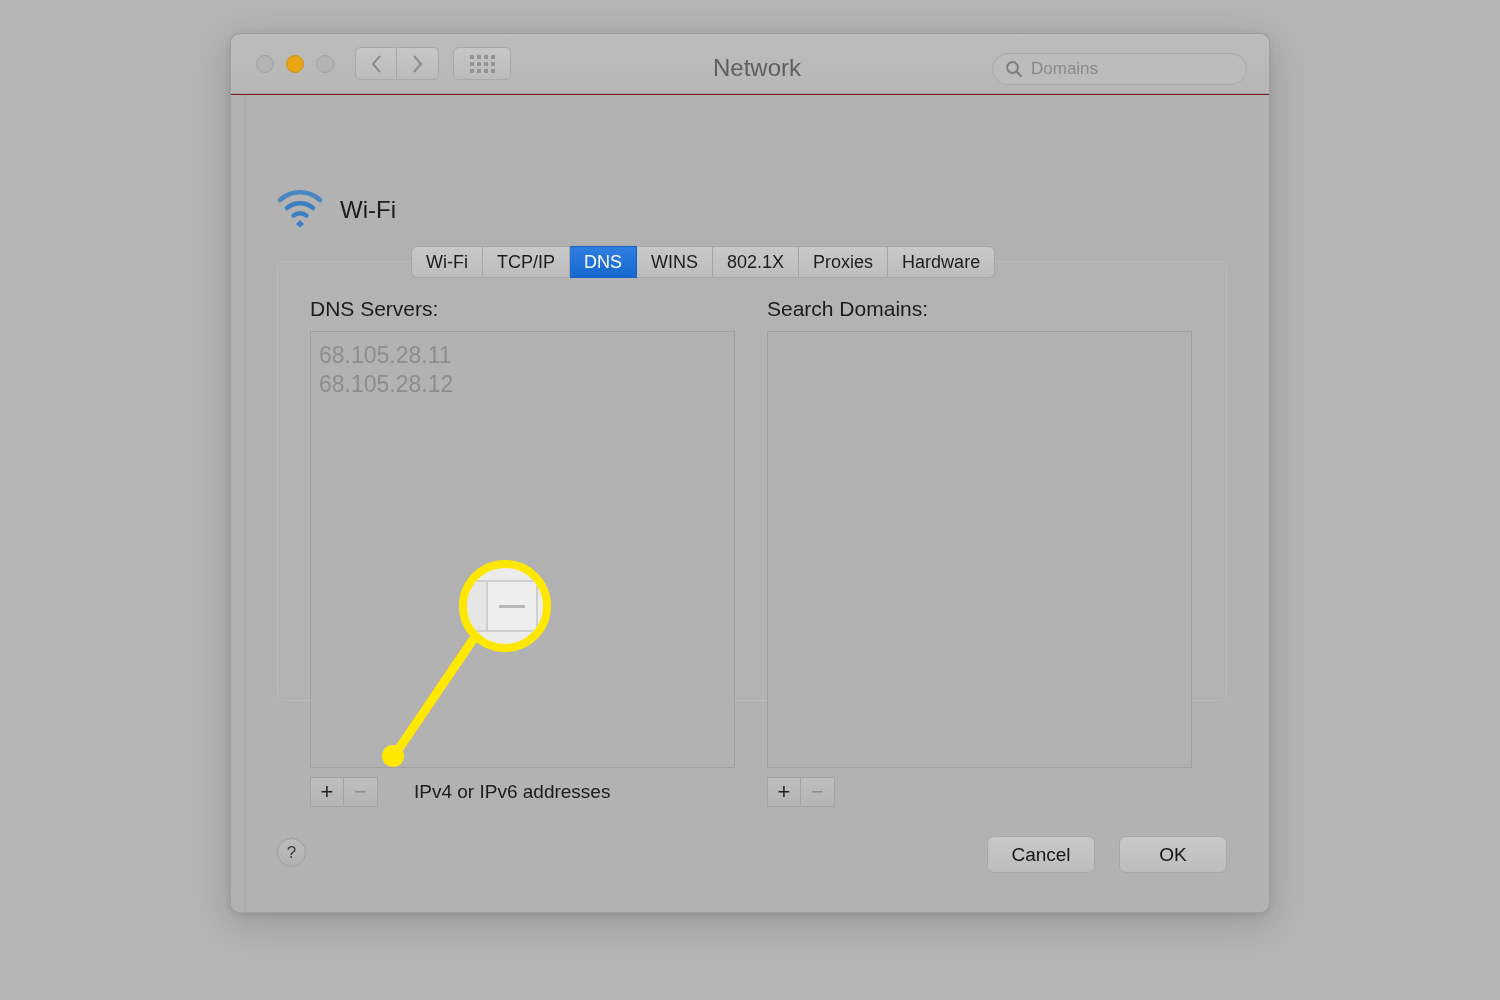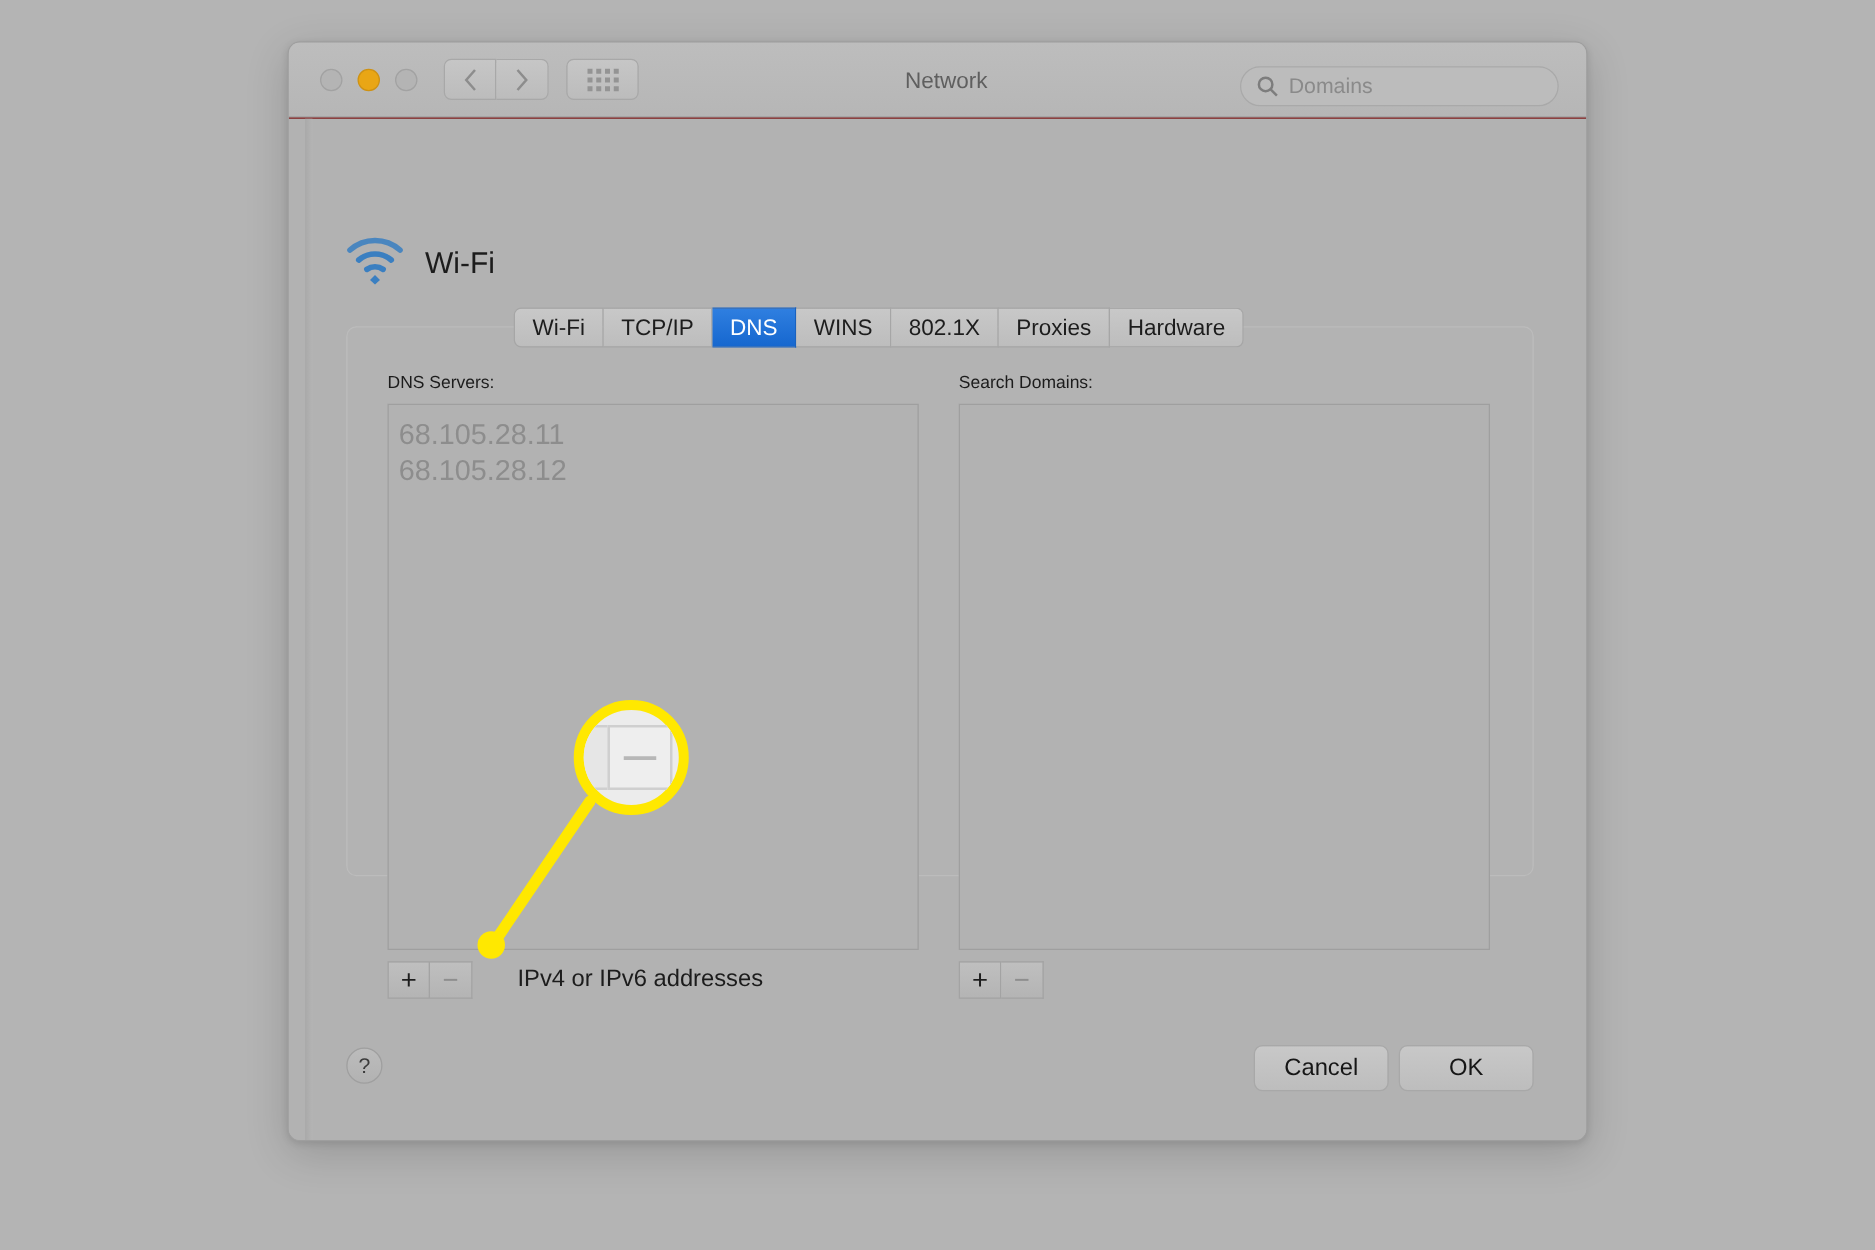--- a/index.html
+++ b/index.html
@@ -115,21 +115,21 @@
     height: 4px;
     background: #949494;
   }
 
   .wintitle {
     position: absolute;
     left: 0;
     right: 0;
     top: 20px;
     text-align: center;
-    font-size: 18px;
+    font-size: 24px;
     color: #5f5f5f;
     padding-left: 14px;
   }
 
   .searchbox {
     position: absolute;
     right: 22px;
     top: 19px;
     width: 255px;
     height: 32px;
@@ -233,21 +233,21 @@
     height: 100%;
   }
   .col {
     position: absolute;
     top: 35px;
   }
   .col.left  { left: 32px;  width: 425px; }
   .col.right { left: 489px; width: 425px; }
 
   .collabel {
-    font-size: 14px;
+    font-size: 21px;
     color: #1c1c1c;
     margin-bottom: 10px;
   }
 
   .listbox {
     height: 437px;
     background: #b2b2b2;
     border: 1px solid #9f9f9f;
     box-sizing: border-box;
     padding: 9px 0 0 8px;
@@ -309,21 +309,21 @@
     align-items: center;
     justify-content: center;
     font-size: 17px;
     color: #3c3c3c;
   }
   .actionbtns {
     position: absolute;
     right: 42px;
     bottom: 40px;
     display: flex;
-    gap: 8px;
+    gap: 24px;
   }
   .pushbtn {
     min-width: 108px;
     height: 37px;
     padding: 0 16px;
     background: linear-gradient(#c8c8c8, #bdbdbd);
     border: 1px solid #a8a8a8;
     border-radius: 7px;
     box-sizing: border-box;
     display: flex;

